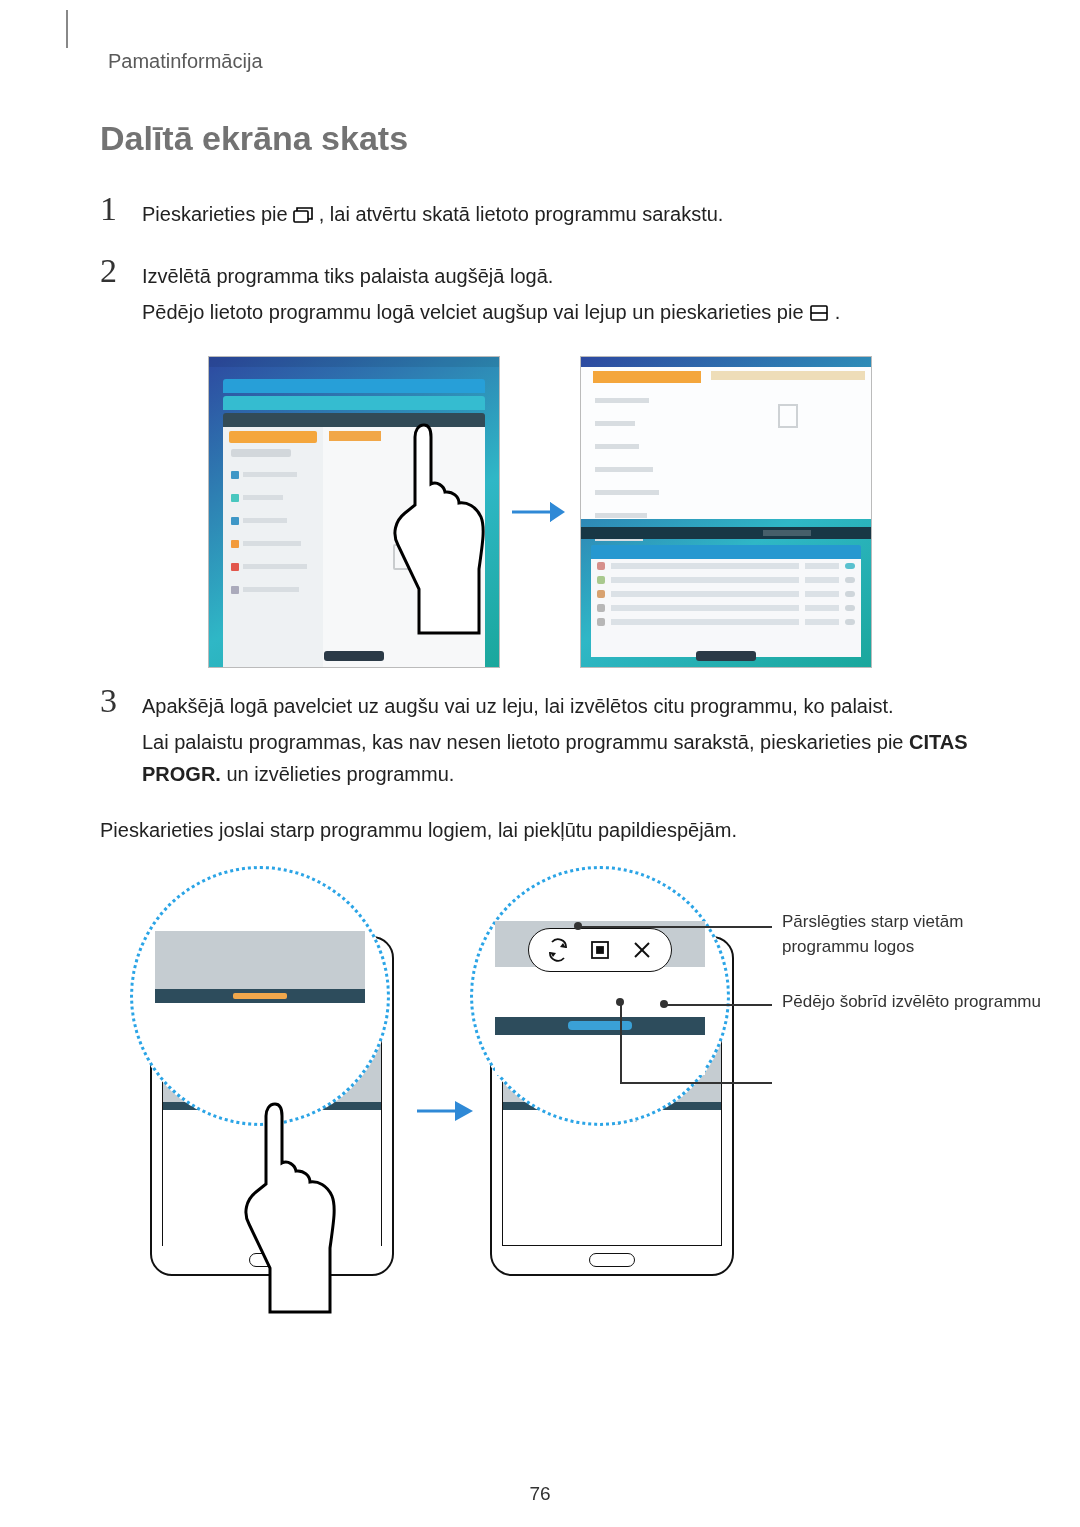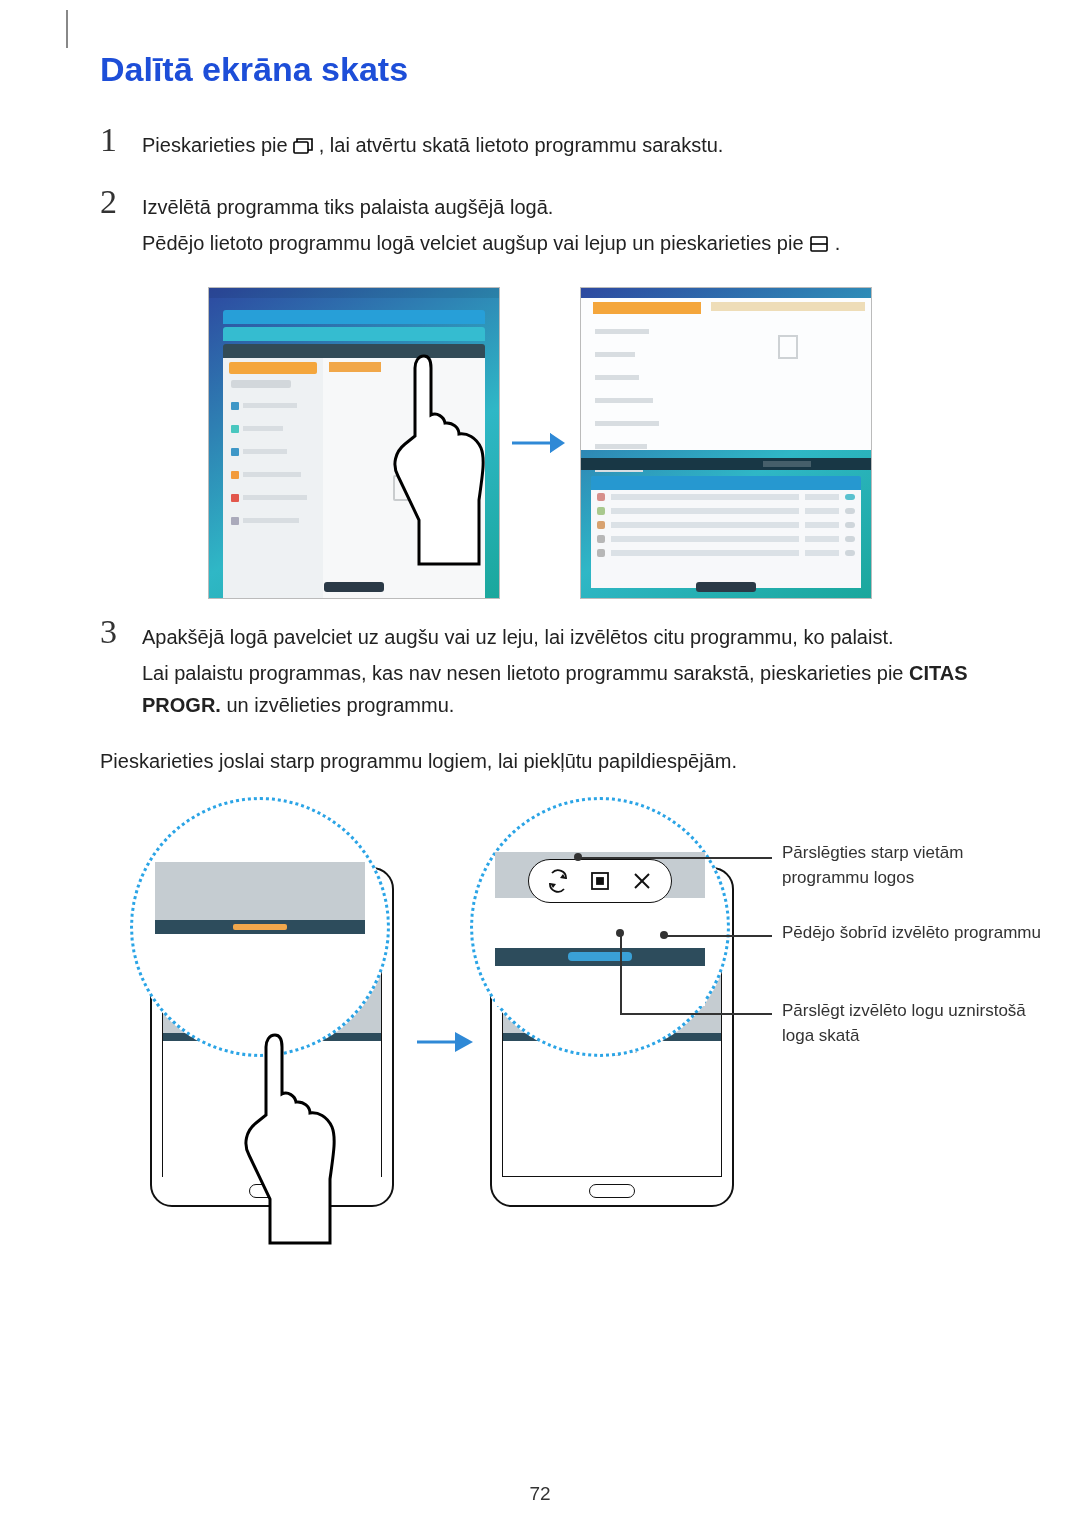--- a/index.html
+++ b/index.html
@@ -26,21 +26,21 @@
     background: #888;
   }
   .breadcrumb {
     font-size: 20px;
     color: #5a5a5a;
     margin: 0 0 46px 8px;
   }
   h1.title {
     font-size: 34px;
     font-weight: 700;
-    color: #1d4ed8;
+    color: #737373;
     margin: 0 0 34px 0;
   }
   .steps {
     list-style: none;
     padding: 0;
     margin: 0;
   }
   .step {
     display: flex;
     gap: 18px;
@@ -207,20 +207,21 @@
   .pagenum {
     position:absolute; bottom:22px; left:0; right:0;
     text-align:center; font-size:19px; color:#333;
   }
 </style>
 </head>
 <body>
 
 <div class="page">
   <div class="vertical-rule"></div>
+  <div class="breadcrumb">Pamatinformācija</div>
 
   <h1 class="title">Dalītā ekrāna skats</h1>
 
   <ol class="steps">
     <li class="step">
       <div class="step-num">1</div>
       <div class="step-body">
         <p>
           <span>Pieskarieties pie </span>
           <span class="inline-icon">
@@ -471,17 +472,16 @@
     <div style="position:absolute; left:464px; top:56px; width:8px;height:8px;background:#333;border-radius:50%;"></div>
     <div class="callout-text" style="left:672px; top:44px;">Pārslēgties starp vietām programmu logos</div>
 
     <div class="callout-line" style="left:554px; top:138px; width:108px;"></div>
     <div style="position:absolute; left:550px; top:134px; width:8px;height:8px;background:#333;border-radius:50%;"></div>
     <div class="callout-text" style="left:672px; top:124px;">Pēdējo šobrīd izvēlēto programmu</div>
 
     <div class="callout-line" style="left:510px; top:216px; width:152px;"></div>
     <div style="position:absolute; left:510px; top:136px; width:2px; height:82px; background:#333;"></div>
     <div style="position:absolute; left:506px; top:132px; width:8px;height:8px;background:#333;border-radius:50%;"></div>
-    <div class="callout-text" style="left:672px; top:202px;">Pārslēgt izvēlēto logu uznirstošā loga skatā</div>
   </div>
 
-  <div class="pagenum">72</div>
+  <div class="pagenum">76</div>
 </div>
 
 </body></html>

